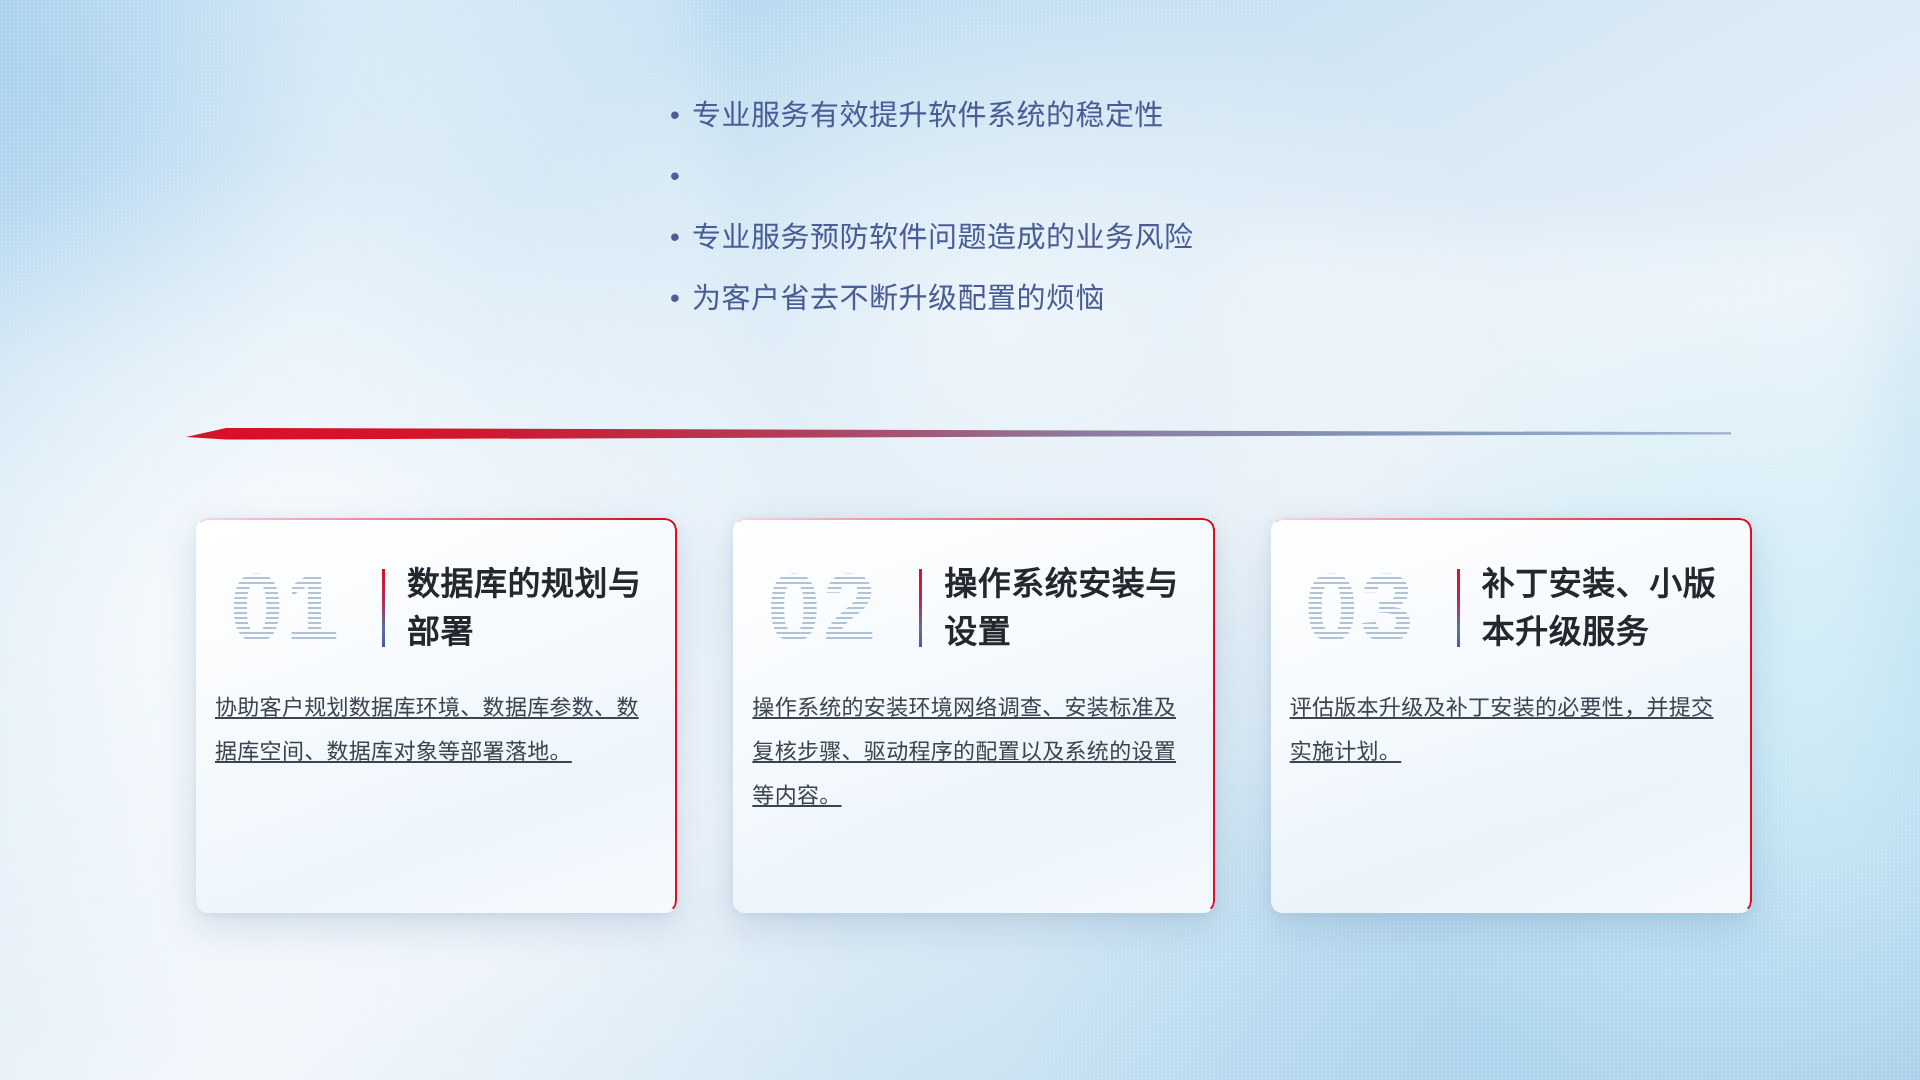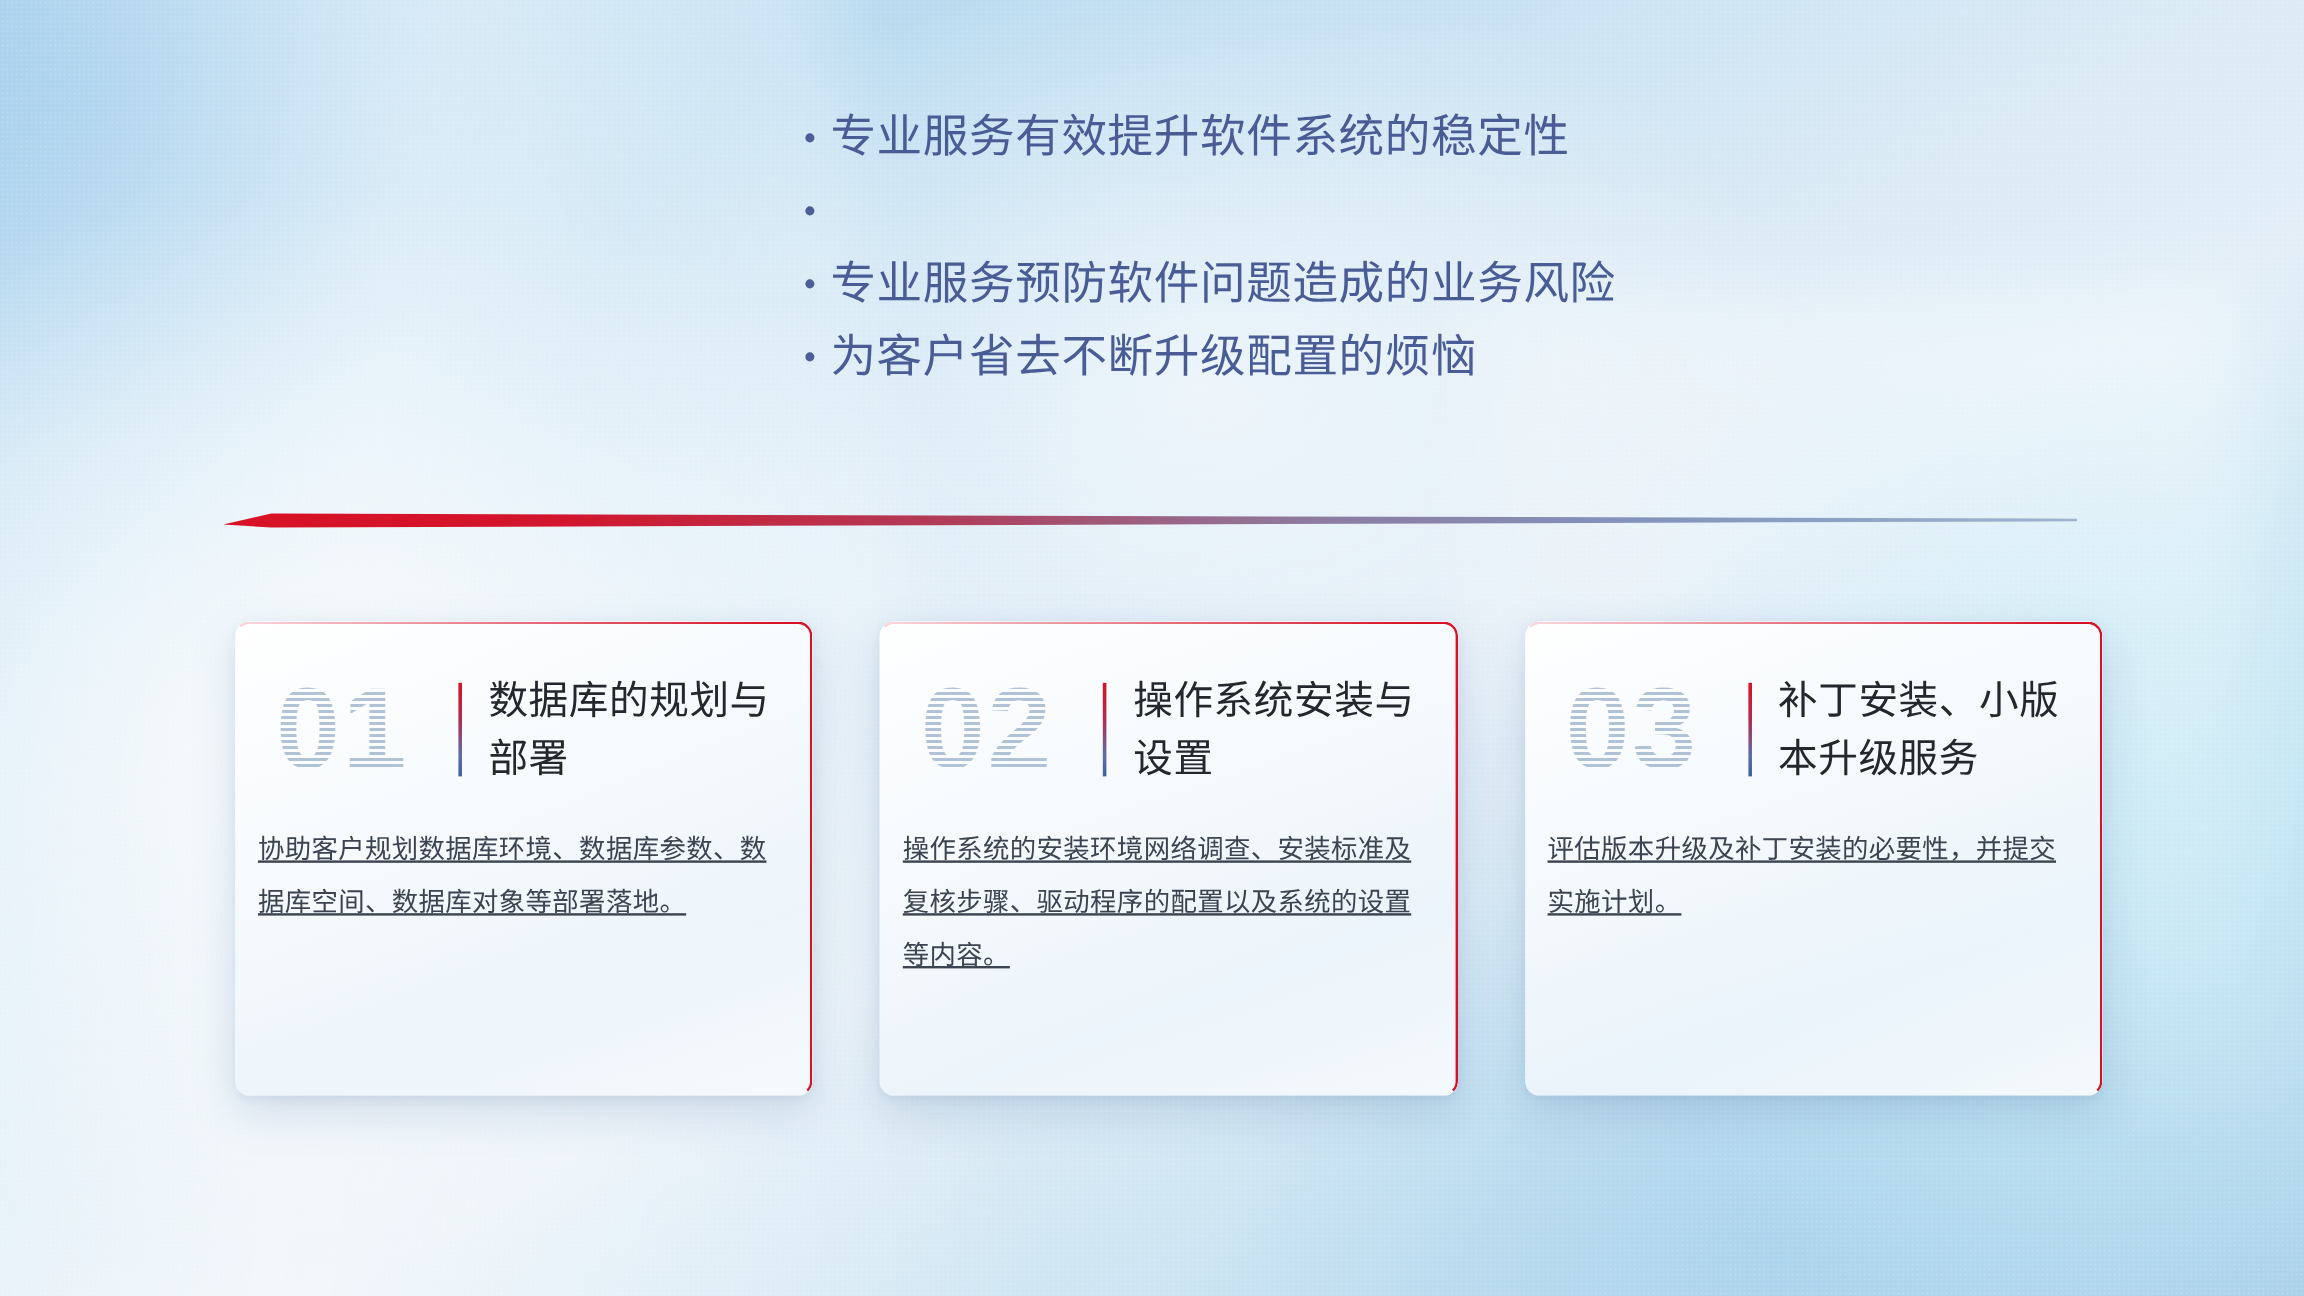--- a/index.html
+++ b/index.html
@@ -66,21 +66,21 @@
     width:26px;
     flex:0 0 26px;
     color:#4c5d97;
     font-size:28px;
     line-height:44px;
     text-align:left;
     padding-left:4px;
   }
   .bullet-text{
     color:#4a5c96;
-    font-size:38px;
+    font-size:29px;
     line-height:44px;
     letter-spacing:.5px;
     white-space:nowrap;
   }
 
   
   .divider-wrap{
     position:absolute;
     left:186px; top:424px;
     width:1545px; height:22px;
@@ -155,21 +155,21 @@
     width:3px;
     height:78px;
     margin:0 22px 0 2px;
     background:linear-gradient(180deg,#d81126 0%,#b52a4d 38%,#5d6fa8 78%,#3f5fa0 100%);
   }
   .card-title{
     flex:1 1 auto;
     color:#24282e;
     font-size:33px;
     line-height:48px;
-    font-weight:400;
+    font-weight:700;
     letter-spacing:.5px;
   }
   .card-body{
     padding:22px 36px 0 19px;
     color:#3b4450;
     font-size:22px;
     line-height:44px;
     letter-spacing:.3px;
     text-decoration:underline;
   }

